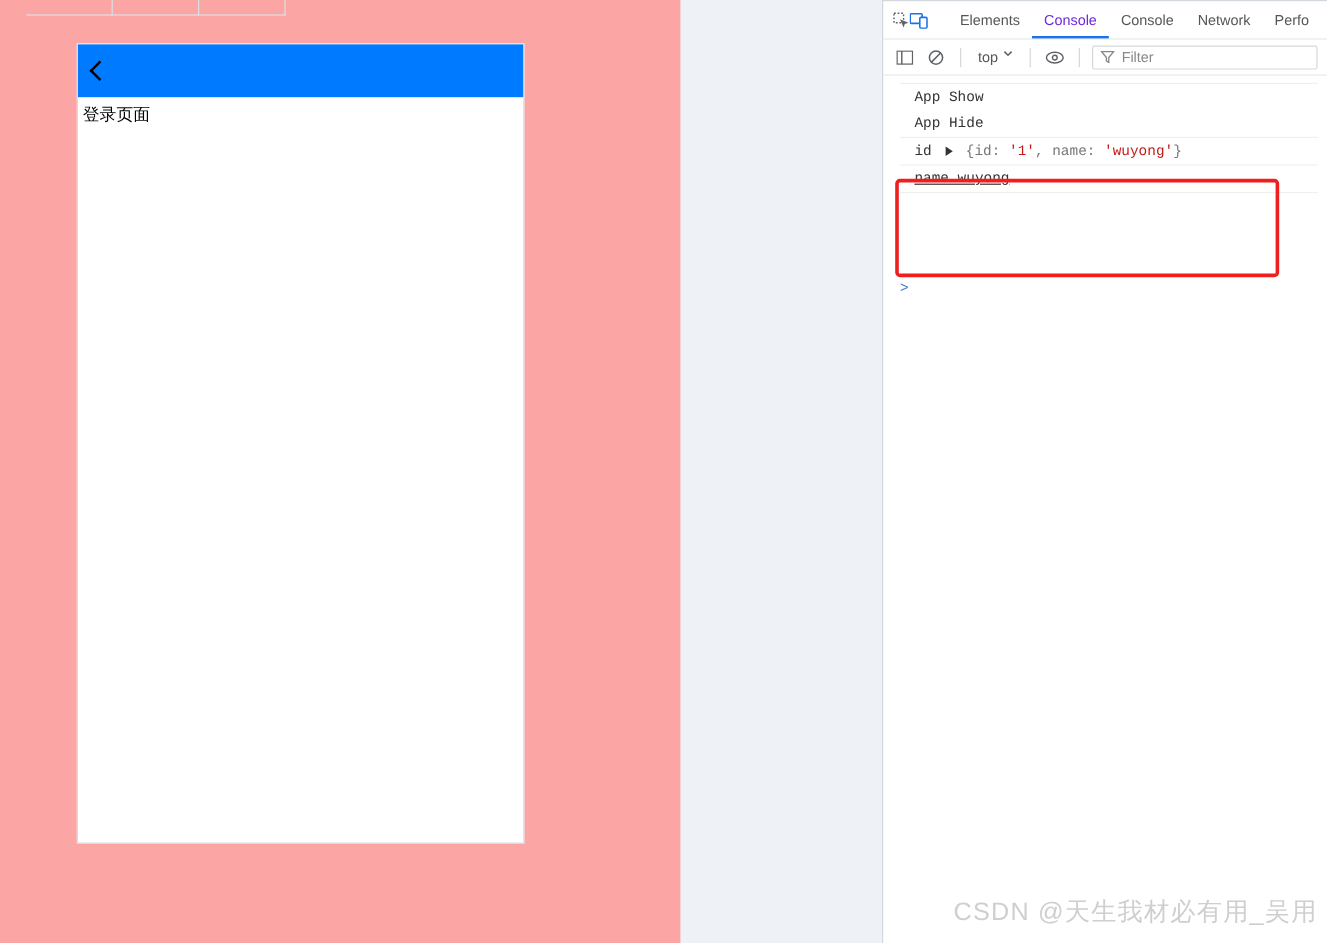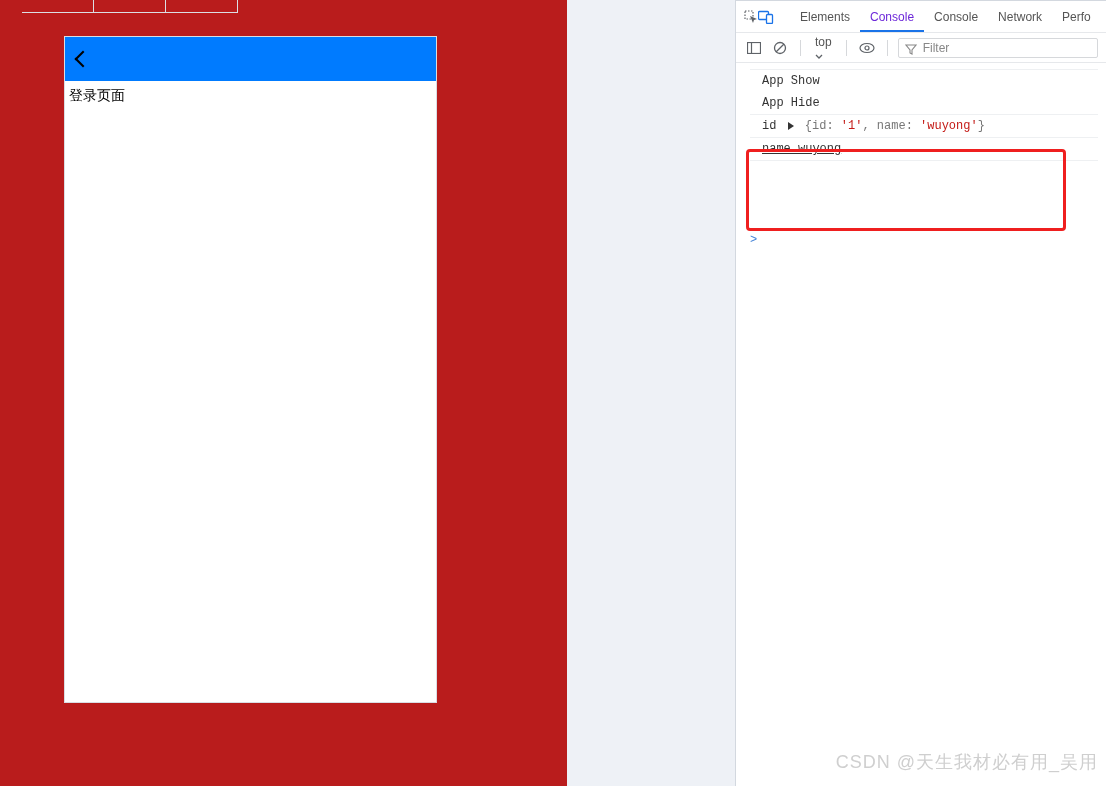--- a/index.html
+++ b/index.html
@@ -12,21 +12,21 @@
     color: #333;
     position: relative;
     overflow: hidden;
   }
 
   
   .left-panel {
     position: absolute;
     left: 0; top: 0;
     width: 567px; height: 786px;
-    background: #b91c1c;
+    background: #fca5a5;
     padding-left: 22px;
   }
   .tab-strip {
     height: 14px;
     display: flex;
     align-items: flex-start;
   }
   .tab-strip .tab-cell {
     width: 72px; height: 13px;
     border-right: 1px solid #dcdfe4;
@@ -114,24 +114,23 @@
   .dt-row2 .icon-slot {
     width: 20px; height: 20px;
     display:flex; align-items:center; justify-content:center;
   }
   .small-sep {
     width:1px; height:16px; background:#d6d8db; margin: 0 4px;
   }
   .context-picker {
     display:flex; align-items:flex-start; gap:4px;
     padding: 2px 4px;
-    flex-direction: column;
   }
   .filter-box {
-    display:flex; align-items:flex-end; gap:6px;
+    display:flex; align-items:flex-start; gap:6px;
     border:1px solid #d6d8db;
     padding: 2px 6px;
     flex:1;
     color:#888;
     border-radius: 2px;
     max-width: 200px;
   }
 
   .console-area {
     position: relative;
@@ -174,21 +173,21 @@
     color:#4181d6;
     font-family:"Courier New", monospace;
     font-size:12px;
   }
 
   
   .watermark {
     position:absolute;
     right: 8px;
     bottom: 12px;
-    font-size: 18px;
+    font-size: 21px;
     color: #cfcfcf;
     font-family: "Microsoft YaHei", Arial, sans-serif;
     letter-spacing: 1px;
     pointer-events:none;
   }
 
   
   svg { display:block; }
 </style>
 </head>

